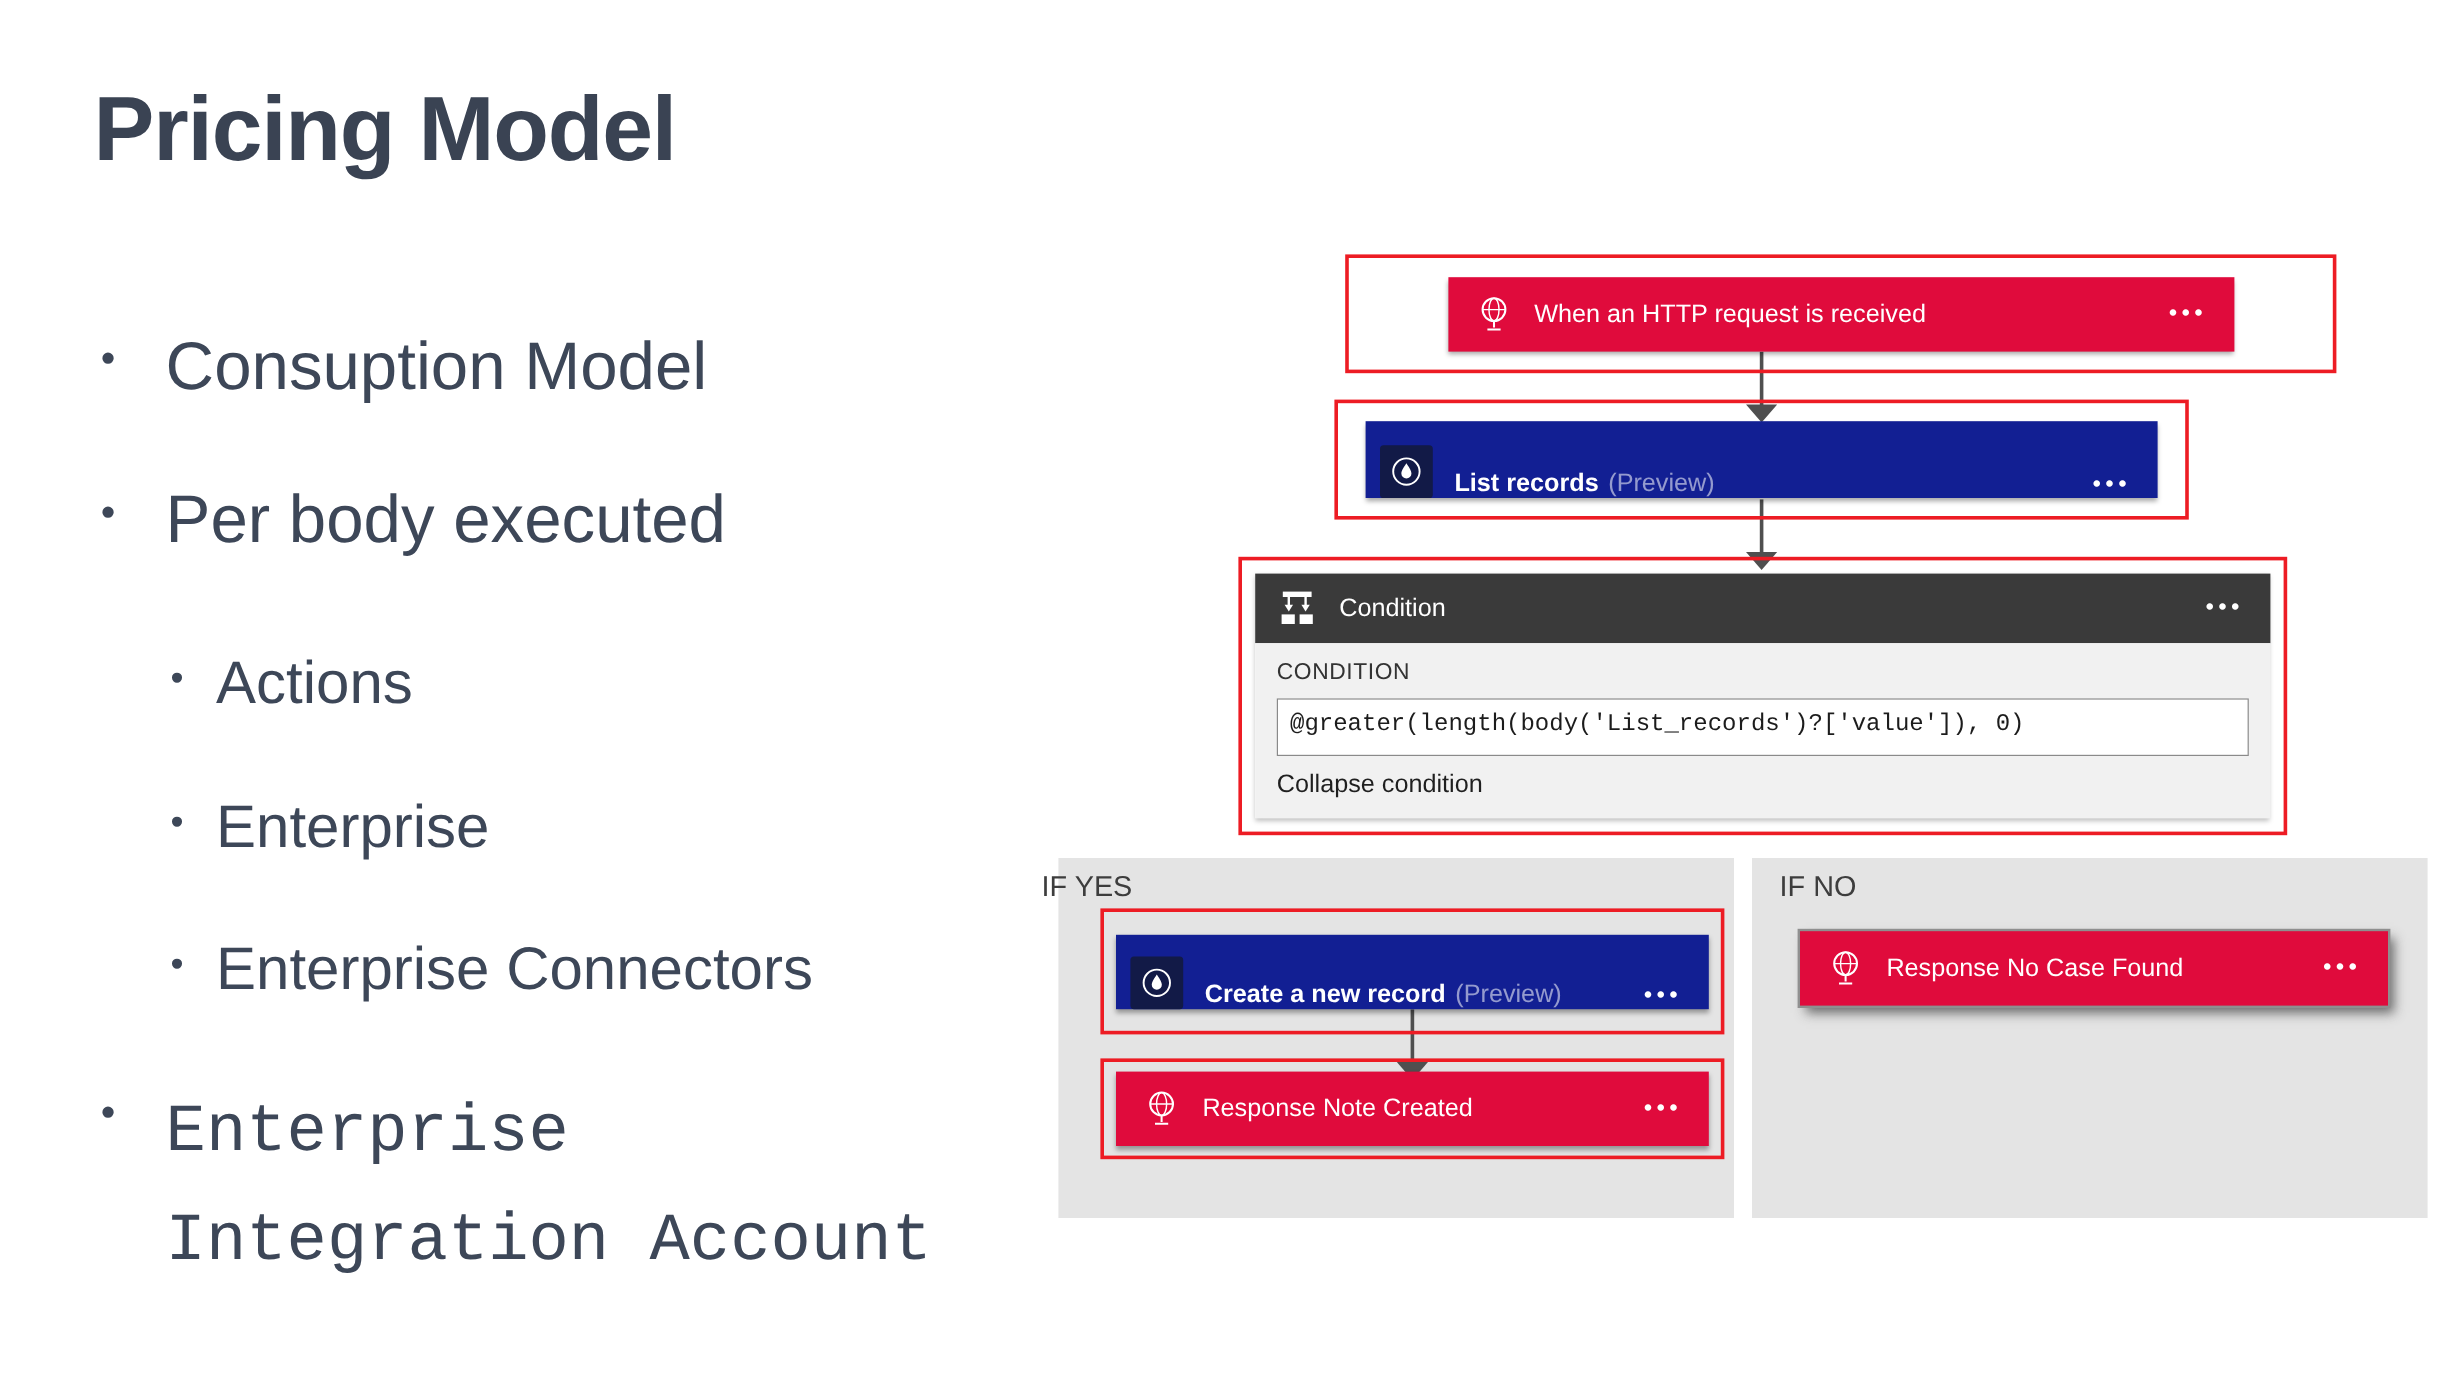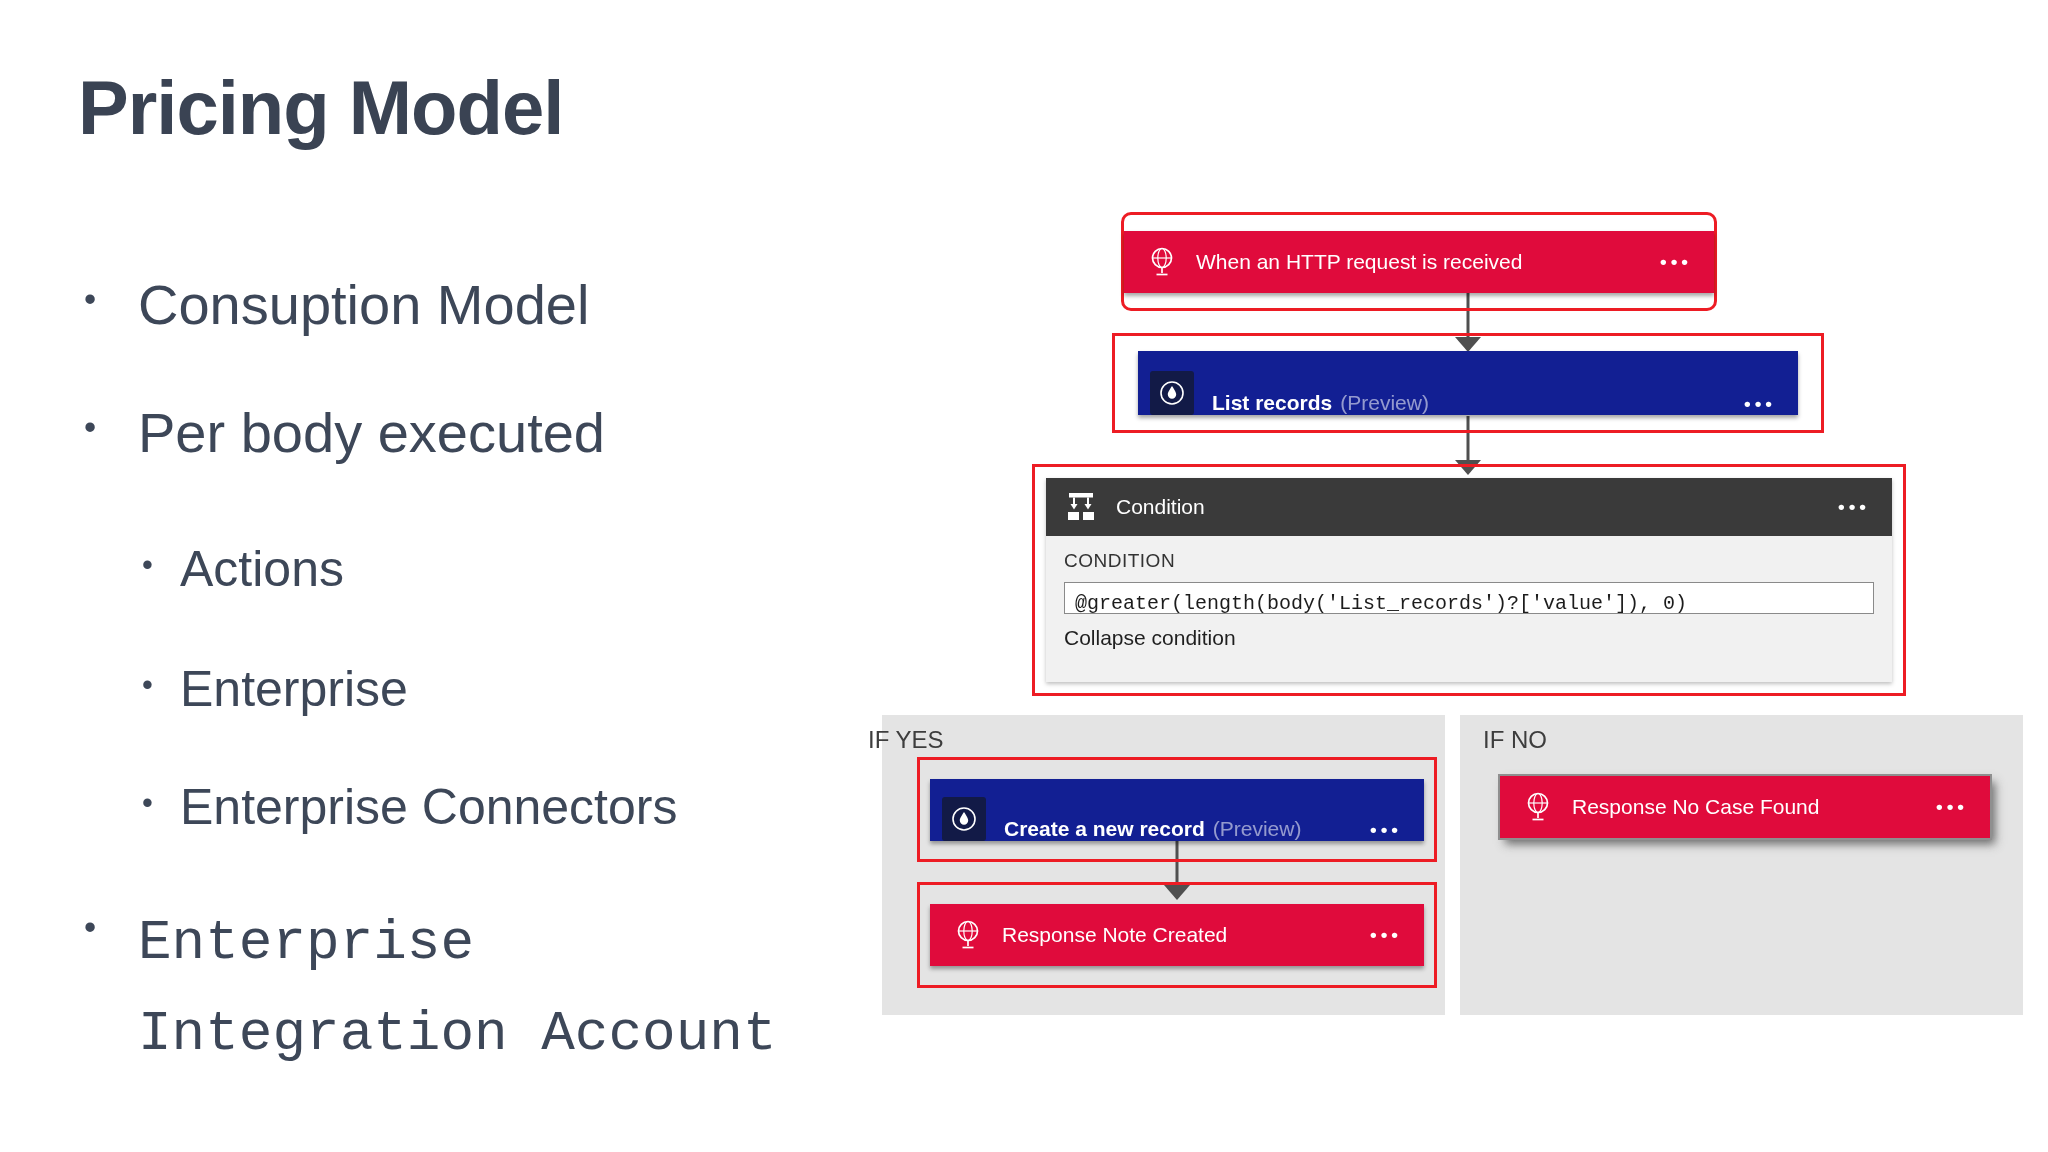--- a/index.html
+++ b/index.html
@@ -46,21 +46,21 @@
 
   
   .arrow{position:absolute;z-index:1;}
 
   
   .cond-card{position:absolute;left:1046px;top:478px;width:846px;height:204px;box-sizing:border-box;box-shadow:0 2px 4px rgba(0,0,0,.25);z-index:4;}
   .cond-header{height:58px;background:var(--cond-header);display:flex;align-items:center;color:#fff;padding-left:18px;}
   .cond-header .step-title{font-weight:400;}
   .cond-body{background:var(--cond-body);height:146px;box-sizing:border-box;padding:14px 18px 12px 18px;display:flex;flex-direction:column;}
   .cond-label{font-size:19px;color:#333;letter-spacing:.5px;margin-bottom:10px;}
-  .cond-input{height:32px;background:#fff;border:1px solid #8a8a8a;box-sizing:border-box;font-family:"Liberation Mono","DejaVu Sans Mono",monospace;font-size:20px;color:#1c1c1c;line-height:42px;padding-left:10px;white-space:nowrap;overflow:hidden;}
+  .cond-input{height:48px;background:#fff;border:1px solid #8a8a8a;box-sizing:border-box;font-family:"Liberation Mono","DejaVu Sans Mono",monospace;font-size:20px;color:#1c1c1c;line-height:42px;padding-left:10px;white-space:nowrap;overflow:hidden;}
   .cond-collapse{margin-top:12px;font-size:21px;color:#1f1f1f;cursor:pointer;}
 
   
   .panel{position:absolute;top:715px;width:563px;height:300px;background:var(--panel-gray);z-index:0;}
   .panel-label{position:absolute;font-size:24px;color:#3d3d3d;z-index:2;}
 
   .shadow-heavy{box-shadow:0 0 0 2px #8f8f8f,5px 6px 9px rgba(55,55,55,.7);}
 </style>
 </head>
 <body>
@@ -105,21 +105,21 @@
   </svg>
   <svg class="arrow" style="left:1450px;top:416px;" width="36" height="60">
     <line x1="18" y1="0" x2="18" y2="46" stroke="#4f4f4f" stroke-width="3"></line>
     <polygon points="5,44 31,44 18,59" fill="#4f4f4f"></polygon>
   </svg>
   <svg class="arrow" style="left:1159px;top:841px;" width="36" height="60">
     <line x1="18" y1="0" x2="18" y2="46" stroke="#4f4f4f" stroke-width="3"></line>
     <polygon points="5,44 31,44 18,59" fill="#4f4f4f"></polygon>
   </svg>
 
-  <div class="annot" style="left:1121px;top:212px;width:596px;height:99px;border-radius:10px;">
+  <div class="annot" style="left:1121px;top:212px;width:826px;height:99px;">
     <div class="step red" style="width:655px;height:62px;">
       <span class="glyph">
         <svg width="32" height="34" viewBox="0 0 32 34">
           <circle cx="16" cy="13" r="9.5" fill="none" stroke="#fff" stroke-width="1.7"></circle>
           <ellipse cx="16" cy="13" rx="4.2" ry="9.5" fill="none" stroke="#fff" stroke-width="1.2"></ellipse>
           <line x1="6.5" y1="13" x2="25.5" y2="13" stroke="#fff" stroke-width="1.2"></line>
           <line x1="16" y1="22.5" x2="16" y2="28" stroke="#fff" stroke-width="1.7"></line>
           <line x1="10.5" y1="29.5" x2="21.5" y2="29.5" stroke="#fff" stroke-width="1.7"></line>
         </svg>
       </span>
@@ -173,21 +173,21 @@
           <circle cx="14" cy="14" r="11" fill="none" stroke="#fff" stroke-width="1.6"></circle>
           <path d="M14 7 C11 11.5 9.8 13.6 9.8 15.6 a4.2 4.2 0 0 0 8.4 0 C18.2 13.6 17 11.5 14 7 Z" fill="#fff"></path>
         </svg>
       </span>
       <span class="step-title">Create a new record</span>
       <span class="preview">(Preview)</span>
       <span class="ellipsis">•••</span>
     </div>
   </div>
 
-  <div class="annot" style="left:917px;top:882px;width:520px;height:106px;">
+  <div class="annot" style="left:917px;top:882px;width:520px;height:84px;">
     <div class="step red" style="width:494px;height:62px;">
       <span class="glyph">
         <svg width="32" height="34" viewBox="0 0 32 34">
           <circle cx="16" cy="13" r="9.5" fill="none" stroke="#fff" stroke-width="1.7"></circle>
           <ellipse cx="16" cy="13" rx="4.2" ry="9.5" fill="none" stroke="#fff" stroke-width="1.2"></ellipse>
           <line x1="6.5" y1="13" x2="25.5" y2="13" stroke="#fff" stroke-width="1.2"></line>
           <line x1="16" y1="22.5" x2="16" y2="28" stroke="#fff" stroke-width="1.7"></line>
           <line x1="10.5" y1="29.5" x2="21.5" y2="29.5" stroke="#fff" stroke-width="1.7"></line>
         </svg>
       </span>

